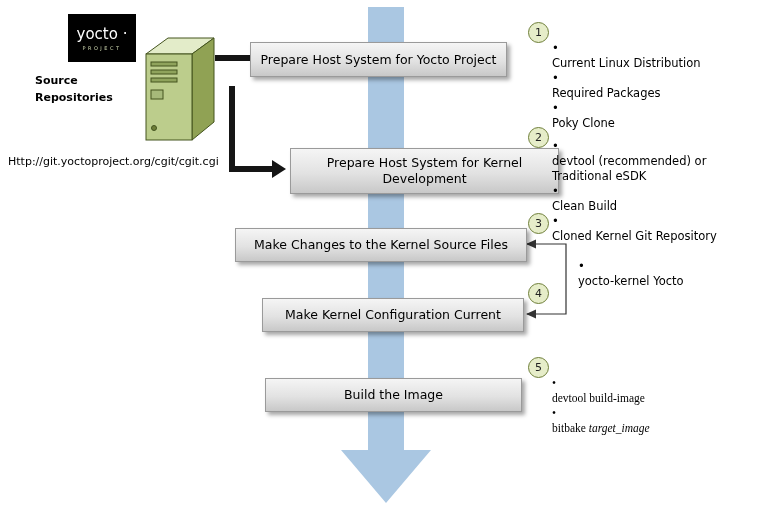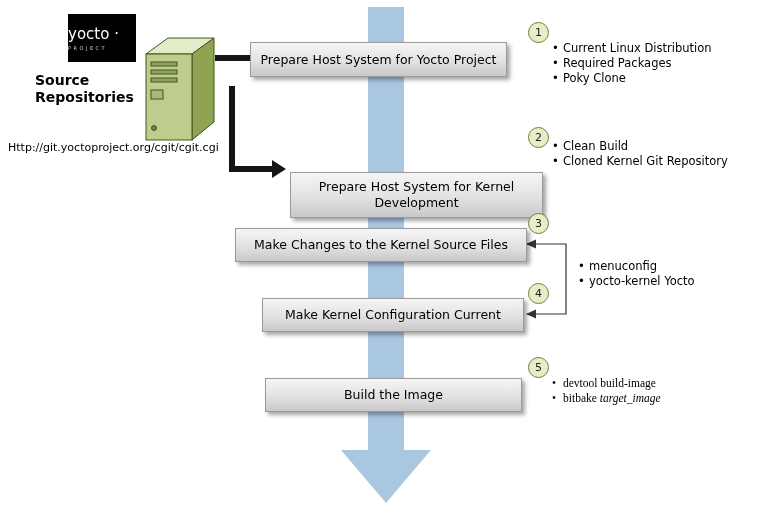--- a/index.html
+++ b/index.html
@@ -3,43 +3,43 @@
 <meta charset="utf-8">
 <style>
   html,body{margin:0;padding:0;background:#fff;}
   .canvas{
     position:relative;width:769px;height:517px;background:#fff;overflow:hidden;
     font-family:"DejaVu Sans","Liberation Sans",sans-serif;color:#000;
   }
   .layer-svg{position:absolute;left:0;top:0;}
   .yocto{
     position:absolute;left:68px;top:14px;width:68px;height:48px;background:#000;
-    display:flex;flex-direction:column;justify-content:center;color:#fff;
+    display:flex;flex-direction:column;align-items:center;justify-content:center;color:#fff;
   }
   .yocto-title{font-size:15px;line-height:17px;}
   .yocto-sub{font-size:5px;letter-spacing:2.5px;margin-top:2px;color:#cfd8b0;}
   .src-label{
-    position:absolute;left:35px;top:72px;width:105px;font-size:14px;font-weight:bold;line-height:17px;
+    position:absolute;left:35px;top:72px;width:105px;font-size:11px;font-weight:bold;line-height:17px;
   }
-  .src-url{position:absolute;left:8px;top:141px;font-size:11px;}
+  .src-url{position:absolute;left:8px;top:155px;font-size:11px;}
   .step-box{
     position:absolute;display:flex;align-items:center;justify-content:center;text-align:center;
     font-size:12.5px;line-height:16px;color:#000;
     background:linear-gradient(to bottom,#f5f5f5 0%,#e2e2e2 55%,#c8c8c8 100%);
     border:1px solid #9a9a9a;box-shadow:3px 3px 4px rgba(0,0,0,0.35);
     white-space:nowrap;
   }
-  .step-box.wrap{white-space:normal;padding:0 8px;margin-top:24px;}
+  .step-box.wrap{white-space:normal;padding:0 16px;}
   .badge{
     position:absolute;width:19px;height:19px;border-radius:50%;
     background:#e6edc9;border:1px solid #6f7f3a;
     display:flex;align-items:center;justify-content:center;font-size:11px;color:#222;
   }
   .bullets{position:absolute;font-size:11.5px;line-height:15px;}
-  .bl{display:flex;align-items:flex-start;}
+  .bl{display:flex;align-items:flex-start;flex-direction:column;}
   .dot{flex:0 0 11px;width:11px;}
   .dot::before{content:"\2022";}
   .bt i{font-style:italic;}
 </style>
 </head>
 <body>
 
 <div class="canvas">
 
   <svg class="layer-svg" width="769" height="517" viewBox="0 0 769 517">
@@ -106,33 +106,33 @@
       </div>
     <div class="bl">
         <span class="dot"></span>
         <span class="bt">Poky Clone</span>
       </div>
   </div>
 
   <div class="bullets" style="left:552px;top:139px;width:185px;">
     <div class="bl">
         <span class="dot"></span>
+        <span class="bt">devtool (recommended) or Traditional eSDK</span>
+      </div>
+    <div class="bl">
+        <span class="dot"></span>
         <span class="bt">Clean Build</span>
       </div>
     <div class="bl">
         <span class="dot"></span>
         <span class="bt">Cloned Kernel Git Repository</span>
       </div>
   </div>
 
   <div class="bullets" style="left:578px;top:259px;width:180px;">
-    <div class="bl">
-        <span class="dot"></span>
-        <span class="bt">menuconfig</span>
-      </div>
     <div class="bl">
         <span class="dot"></span>
         <span class="bt">yocto-kernel Yocto</span>
       </div>
   </div>
 
   <div class="bullets" style="left:552px;top:376px;width:200px;font-family:Liberation Serif, serif;">
     <div class="bl">
         <span class="dot"></span>
         <span class="bt">devtool build-image</span>

